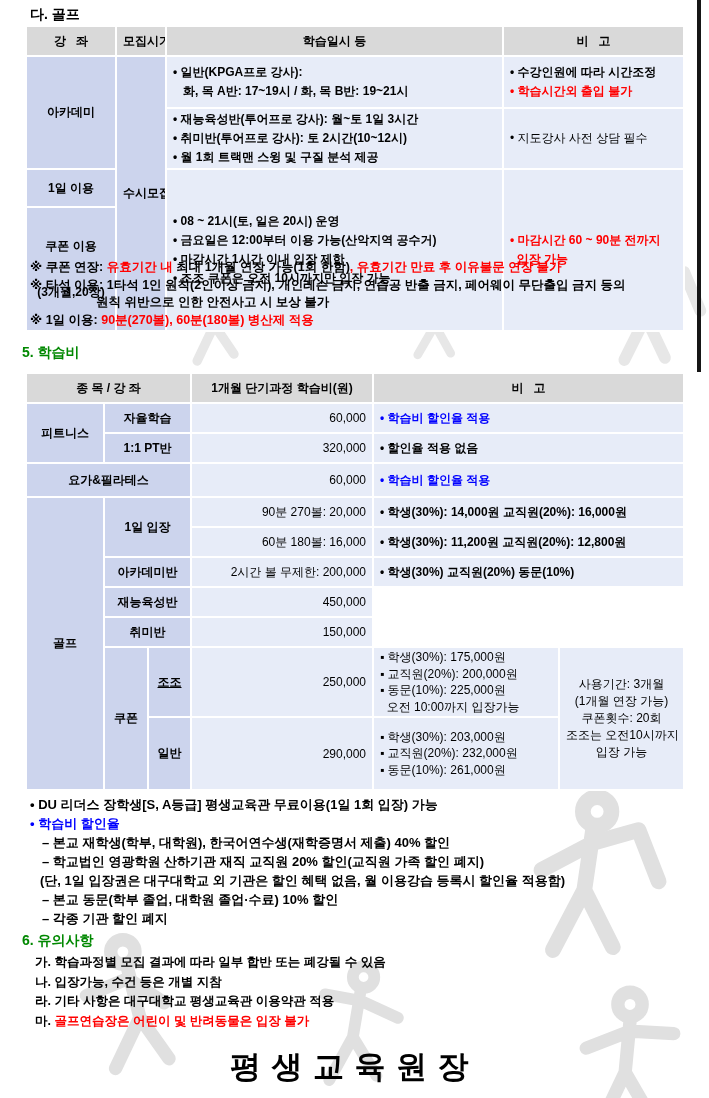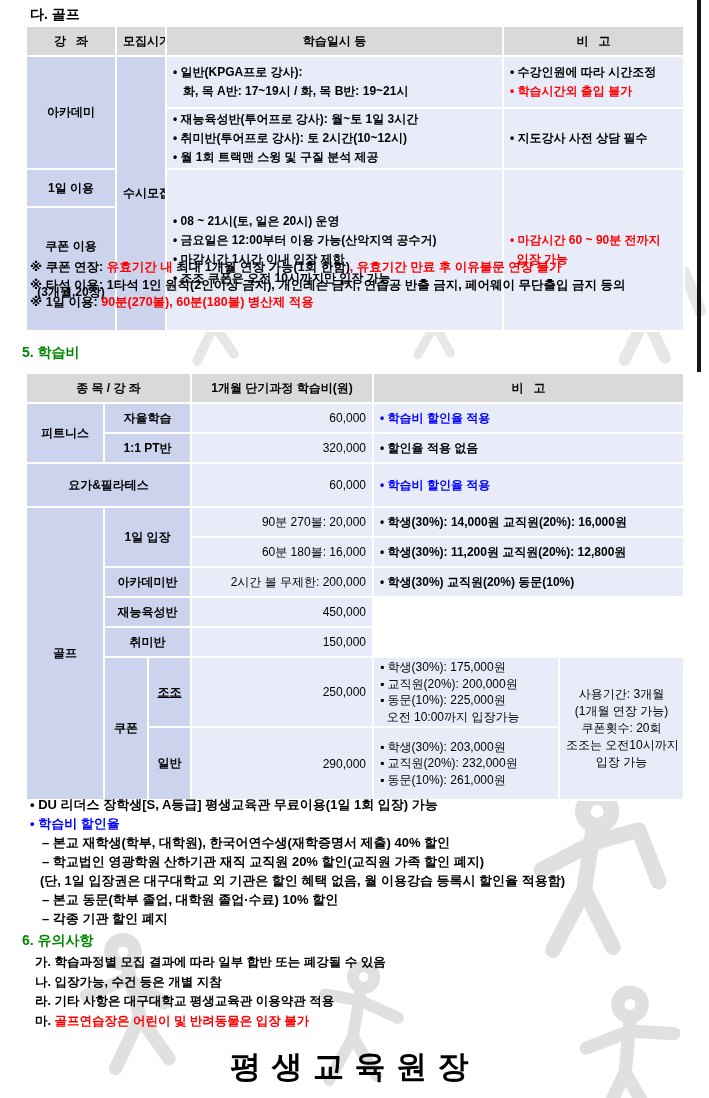--- a/index.html
+++ b/index.html
@@ -122,21 +122,21 @@
           <div class="ln" style="font-weight:bold;">• 수강인원에 따라 시간조정</div>
           <div class="ln red" style="font-weight:bold;">• 학습시간외 출입 불가</div>
         </td>
       </tr>
       <tr style="height:60px;">
         <td class="bodyc">
           <div class="ln">• 재능육성반(투어프로 강사): 월~토 1일 3시간</div>
           <div class="ln">• 취미반(투어프로 강사): 토 2시간(10~12시)</div>
           <div class="ln">• 월 1회 트랙맨 스윙 및 구질 분석 제공</div>
         </td>
-        <td class="remc" style="font-weight:bold;">• 지도강사 사전 상담 필수</td>
+        <td class="remc" style="font-weight:normal;">• 지도강사 사전 상담 필수</td>
       </tr>
       <tr style="height:38px;">
         <td class="lav">1일 이용</td>
         <td class="bodyc" rowspan="2">
           <div class="ln">• 08 ~ 21시(토, 일은 20시) 운영</div>
           <div class="ln">• 금요일은 12:00부터 이용 가능(산악지역 공수거)</div>
           <div class="ln">• 마감시간 1시간 이내 입장 제한</div>
           <div class="ln">• 조조 쿠폰은 오전 10시까지만 입장 가능</div>
         </td>
         <td class="remc" rowspan="2">
@@ -149,20 +149,21 @@
           <div class="ln" style="line-height:18px;">쿠폰 이용</div>
           <div class="ln" style="line-height:18px;">(3개월,20장)</div>
         </td>
       </tr>
     </tbody>
       </table>
 
     <div class="abs notes" style="left:30px;top:259px;width:660px;">
       <div class="ln"><span>※ 쿠폰 연장: </span><span class="red">유효기간 내</span><span> 최대 1개월 연장 가능(1회 한함)</span><span class="red">, 유효기간 만료 후 이유불문 연장 불가</span></div>
       <div class="ln">※ 타석 이용: 1타석 1인 원칙(2인이상 금지), 개인레슨 금지, 연습공 반출 금지, 페어웨이 무단출입 금지 등의</div>
+      <div class="ln" style="margin-left:66px;">원칙 위반으로 인한 안전사고 시 보상 불가</div>
       <div class="ln"><span>※ 1일 이용: </span><span class="red">90분(270볼), 60분(180볼) 병산제 적용</span></div>
     </div>
 
     <div class="abs sec-title green" style="left:22px;top:344px;">5. 학습비</div>
 
     <table class="t abs" style="left:25px;top:372px;width:658px;">
       <colgroup>
           <col style="width:78px">
           <col style="width:44px">
           <col style="width:43px">
@@ -180,21 +181,21 @@
         <td class="lav" rowspan="2">피트니스</td>
         <td class="lav" colspan="2">자율학습</td>
         <td class="feec">60,000</td>
         <td class="remc blue" colspan="2" style="font-weight:bold;">• 학습비 할인율 적용</td>
       </tr>
       <tr style="height:30px;">
         <td class="lav" colspan="2">1:1 PT반</td>
         <td class="feec">320,000</td>
         <td class="remc" colspan="2" style="font-weight:bold;">• 할인율 적용 없음</td>
       </tr>
-      <tr style="height:44px;">
+      <tr style="height:34px;">
         <td class="lav" colspan="3">요가&amp;필라테스</td>
         <td class="feec">60,000</td>
         <td class="remc blue" colspan="2" style="font-weight:bold;">• 학습비 할인율 적용</td>
       </tr>
       <tr style="height:30px;">
         <td class="lav" rowspan="7">골프</td>
         <td class="lav" colspan="2" rowspan="2">1일 입장</td>
         <td class="feec">90분 270볼: 20,000</td>
         <td class="remc" colspan="2" style="font-weight:bold;">• 학생(30%): 14,000원  교직원(20%): 16,000원</td>
       </tr>

